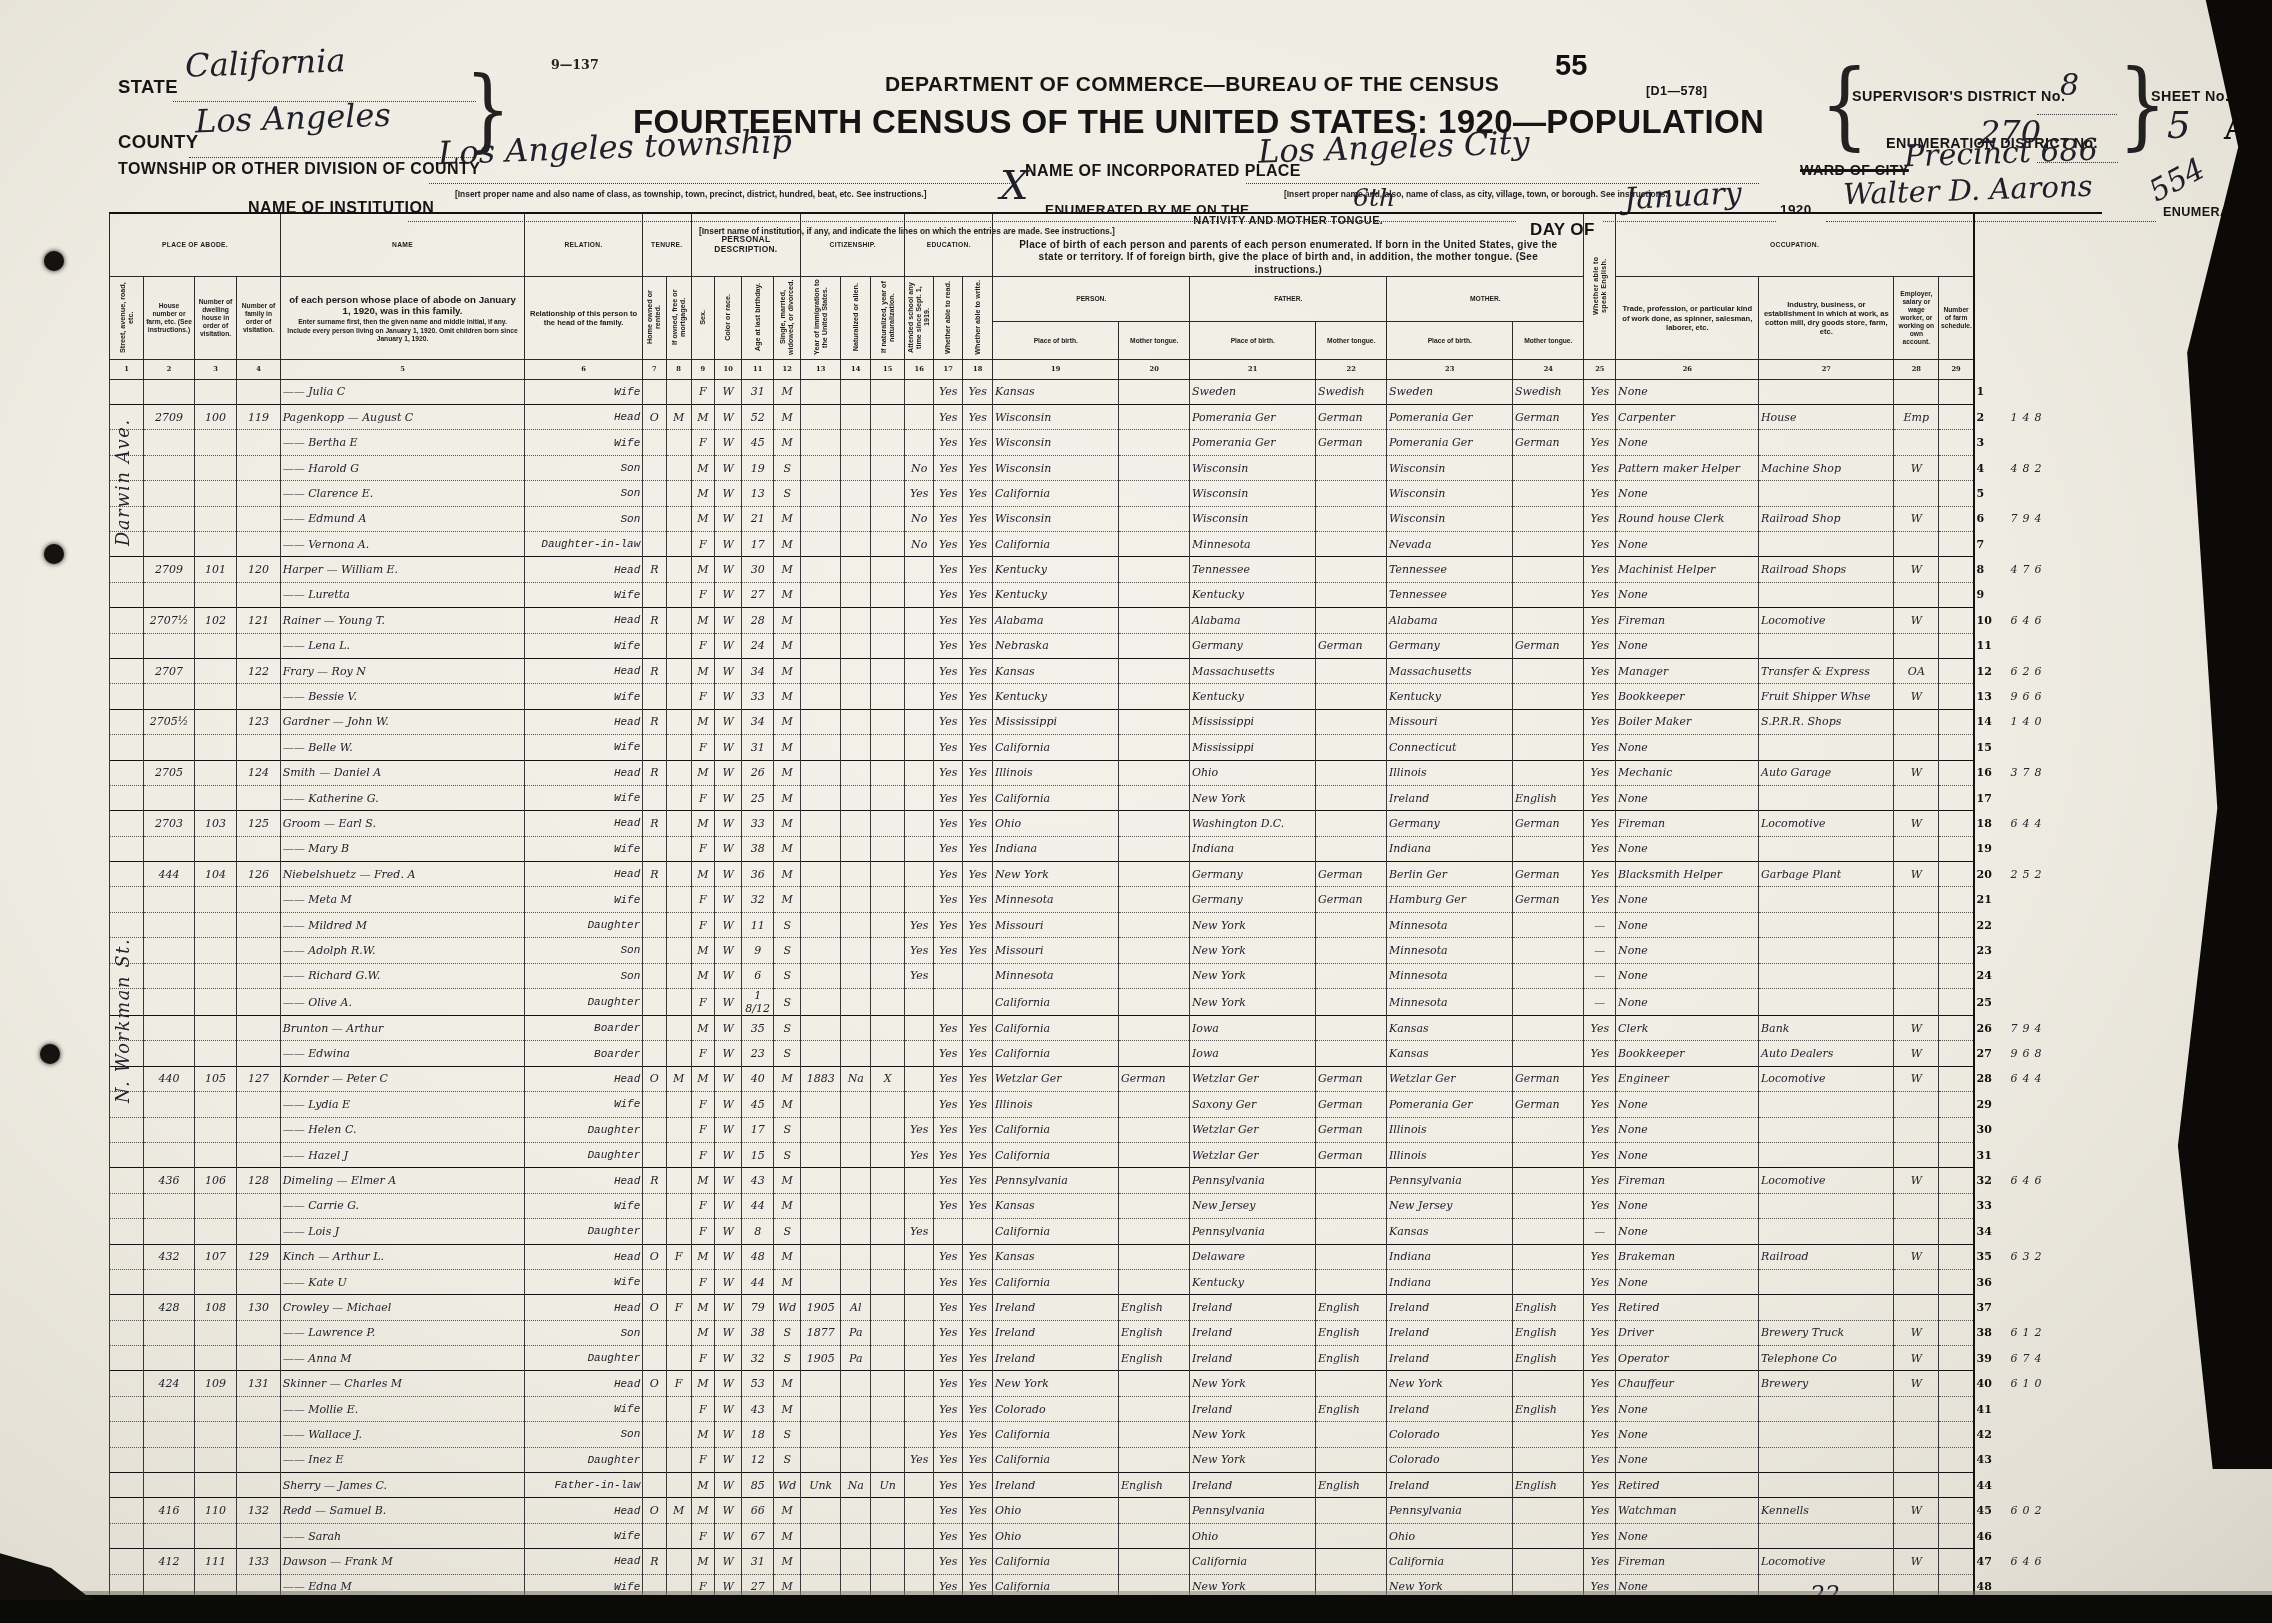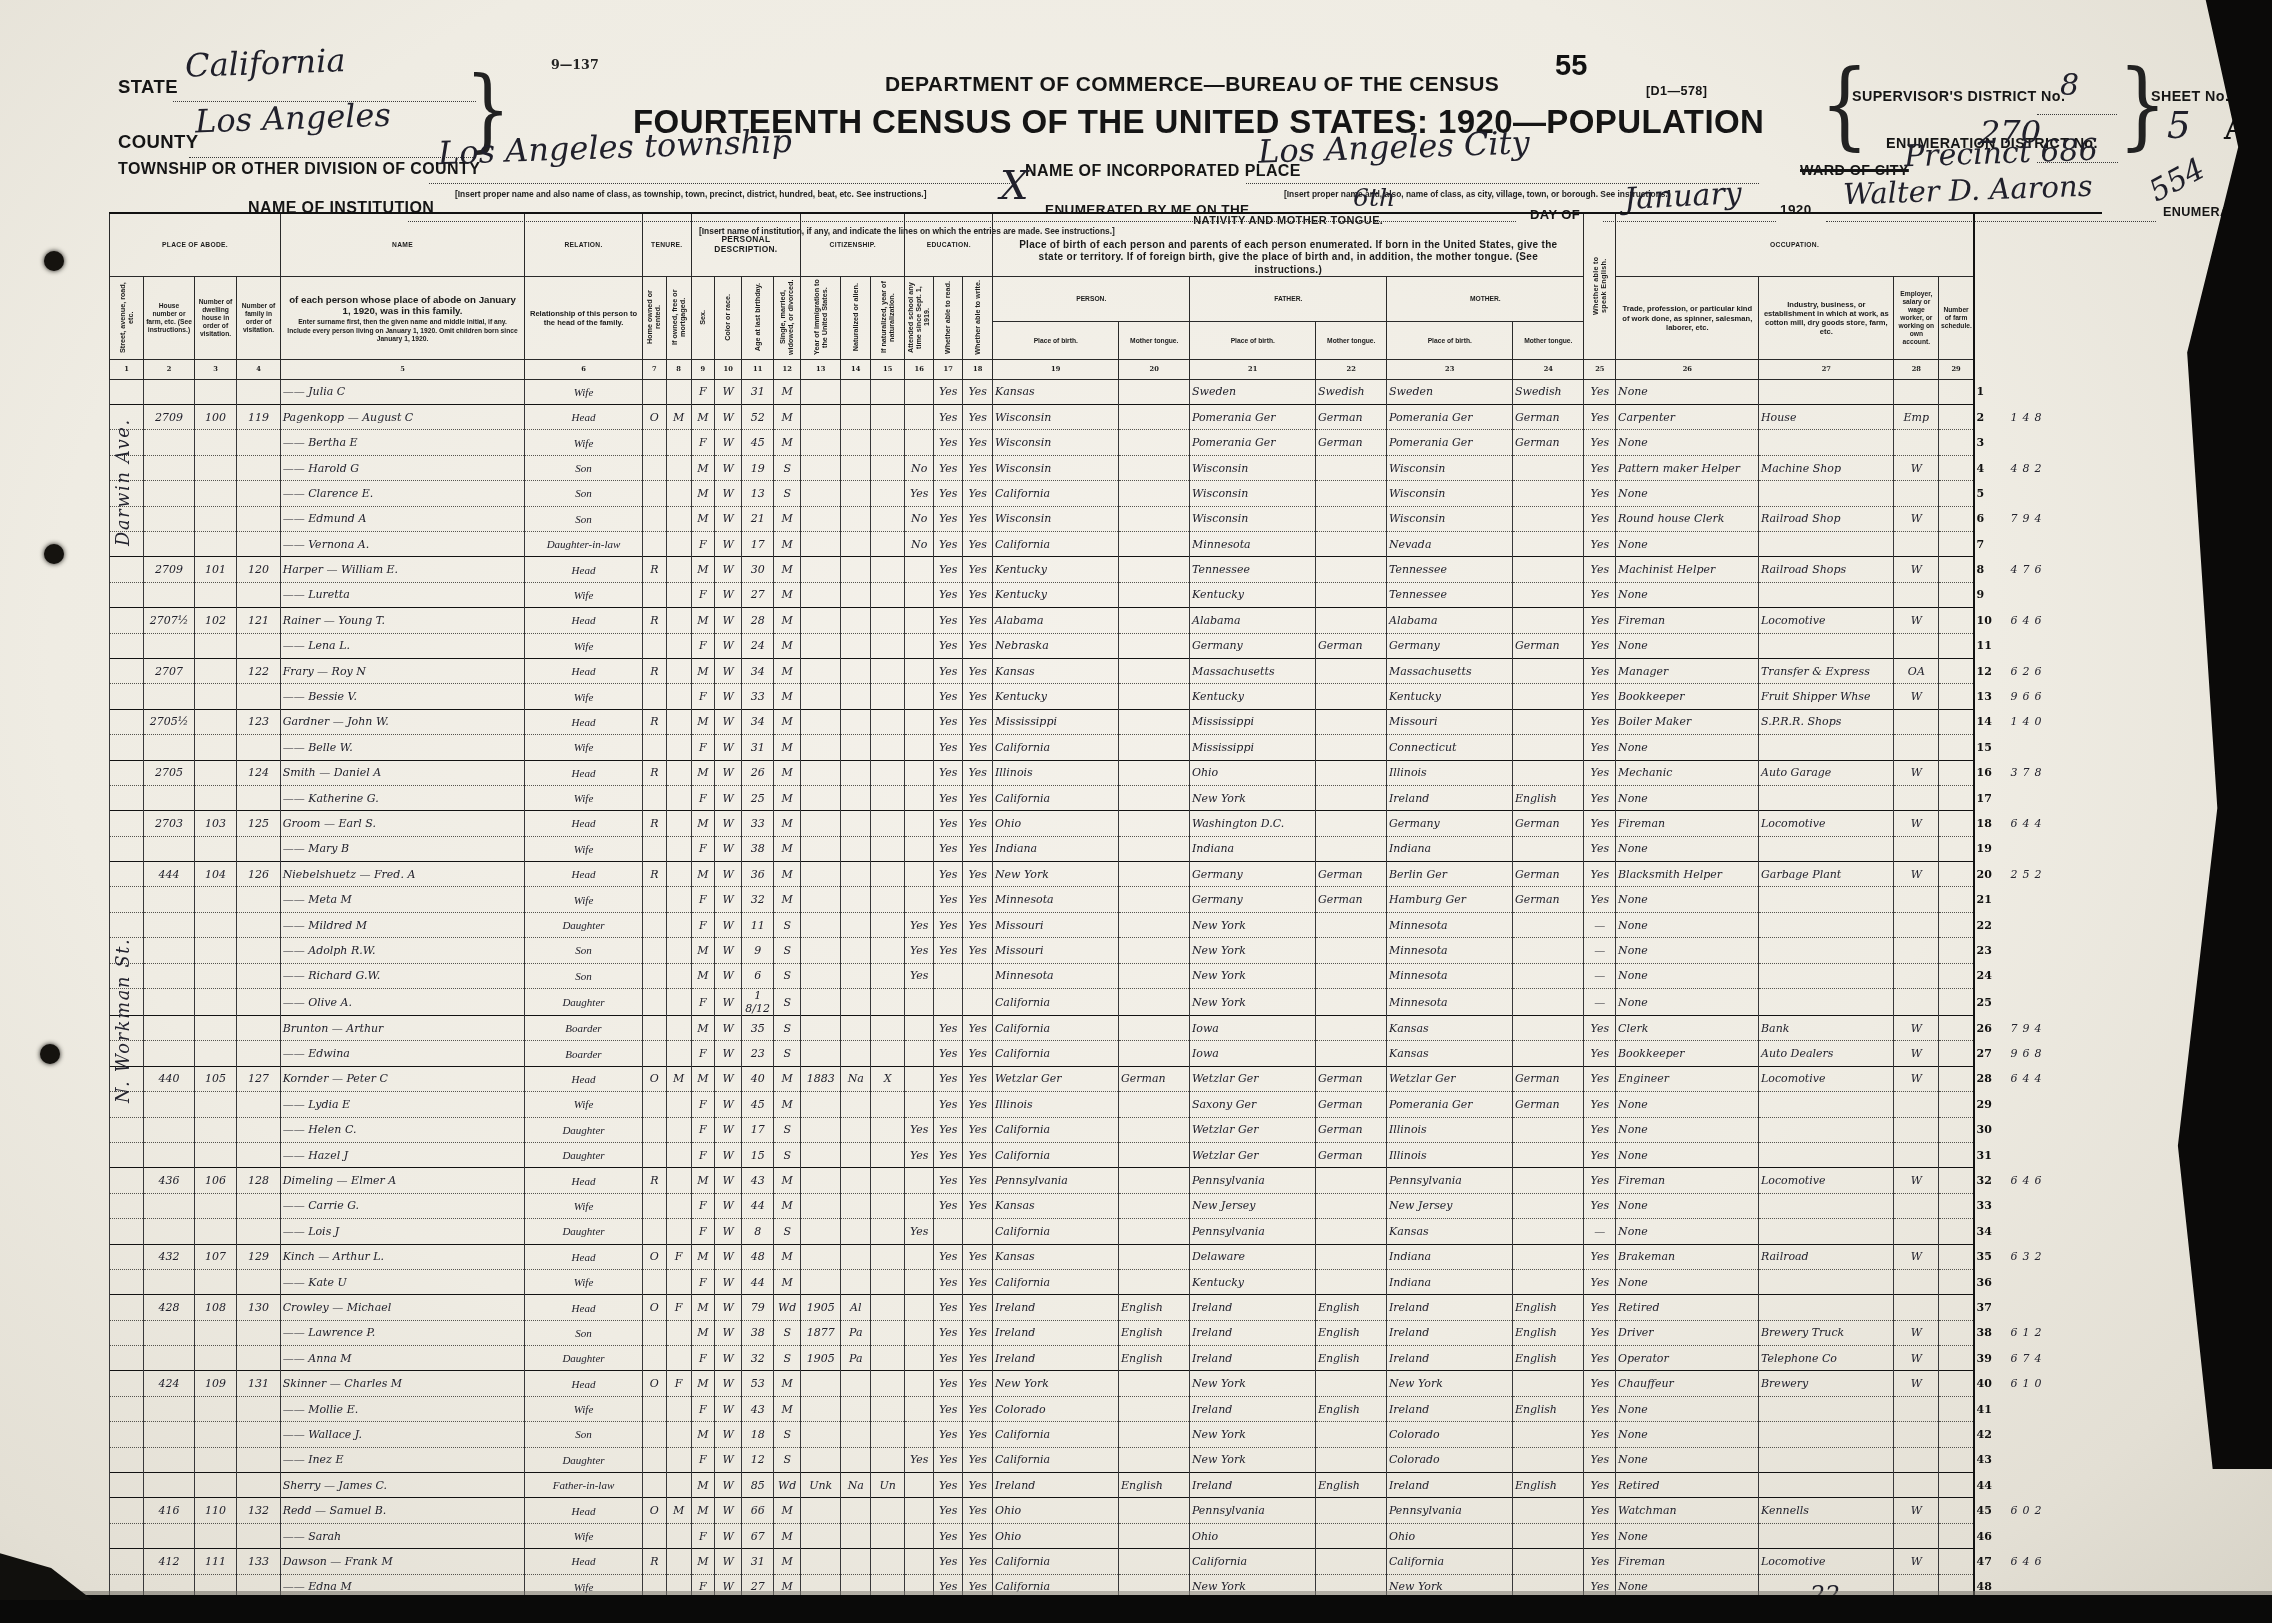--- a/index.html
+++ b/index.html
@@ -39,21 +39,21 @@
   .cdesc{font-size:6.7px;line-height:1.2;}
   .name-desc div{margin:1.7px 2.5px;}
   .nd1{font-size:9.7px;font-weight:bold;}
   .nd2,.nd3{font-size:6.7px;font-weight:bold;}
   .nat-title{font-size:11px;font-weight:bold;letter-spacing:0.4px;}
   .nat-note{font-size:10px;font-weight:bold;margin-top:12px;line-height:1.25;padding:0 15px;}
   .subgrp{font-size:9.3px;}
   tr.sep td{border-top:1.7px solid #121212;}
   tbody tr:last-child td{border-bottom:2.5px solid #111;}
   td.c-name{font-family:"DejaVu Serif",serif;font-style:italic;font-size:13px;color:#20202b;text-align:left;padding-left:6.7px;white-space:nowrap;}
-  td.c-rel{font-family:Liberation Serif, serif;font-style:italic;font-size:11.8px;color:#20202b;text-align:center;padding-left:5px;white-space:nowrap;}
+  td.c-rel{font-family:Liberation Mono, monospace;font-style:italic;font-size:11.8px;color:#20202b;text-align:right;padding-left:5px;white-space:nowrap;}
   td.c-num{font-family:"DejaVu Serif",serif;font-style:italic;font-size:11.8px;color:#20202b;text-align:center;}
   td.c-ctr{font-family:"DejaVu Serif",serif;font-style:italic;font-size:10.5px;color:#20202b;text-align:center;}
   td.c-pob,td.c-mt{font-family:"DejaVu Serif",serif;font-style:italic;font-size:11.4px;color:#20202b;text-align:left;padding-left:5.9px;white-space:nowrap;}
   td.c-occ{font-family:"DejaVu Serif",serif;font-style:italic;font-size:11px;color:#20202b;text-align:left;padding-left:5px;white-space:nowrap;}
   td.c-street,td.c-farm{font-size:9.3px;}
   td.line-num{font-family:"DejaVu Serif",serif;font-weight:bold;font-style:normal;font-size:10.5px;color:#111;text-align:left;padding-left:6.7px;}
   td.margin-note{font-family:"DejaVu Serif",serif;font-style:italic;font-size:13.5px;color:#23232e;letter-spacing:5px;text-align:left;}
 
   .street-label{writing-mode:vertical-rl;transform:rotate(180deg);
       font-family:"DejaVu Serif",serif;font-style:italic;font-size:17.7px;color:#23232e;letter-spacing:1.7px;}
@@ -111,21 +111,21 @@
   <div class="abs hw-val" style="left:1904px;top:135px;font-size:30px;transform:rotate(-2deg);">Precinct 686</div>
 
   <div class="abs plabel" style="left:248px;top:199px;font-size:16px;">NAME OF INSTITUTION</div>
   <div class="abs fieldline" style="left:408px;top:221px;width:943px;"></div>
   <div class="abs tiny" style="left:699px;top:226px;">[Insert name of institution, if any, and indicate the lines on which the entries are made.  See instructions.]</div>
   <div class="abs hw-val" style="left:1000px;top:162px;font-size:40px;">X</div>
 
   <div class="abs plabel" style="left:1045px;top:202px;font-size:13.5px;">ENUMERATED BY ME ON THE</div>
   <div class="abs hw-val" style="left:1353px;top:183px;font-size:25px;">6th</div>
   <div class="abs fieldline" style="left:1343px;top:221px;width:173px;"></div>
-  <div class="abs plabel" style="left:1530px;top:207px;font-size:13px;">DAY OF</div>
+  <div class="abs plabel" style="left:1530px;top:220px;font-size:17px;">DAY OF</div>
   <div class="abs hw-val" style="left:1624px;top:178px;font-size:30px;transform:rotate(-3deg);">January</div>
   <div class="abs fieldline" style="left:1603px;top:221px;width:173px;"></div>
   <div class="abs plabel" style="left:1780px;top:202px;font-size:13.5px;">1920.</div>
   <div class="abs hw-val" style="left:1843px;top:173px;font-size:29px;transform:rotate(-2deg);">Walter D. Aarons</div>
   <div class="abs fieldline" style="left:1826px;top:221px;width:330px;"></div>
   <div class="abs plabel" style="left:2163px;top:205px;font-size:12.6px;">ENUMERATOR.</div>
   <div class="abs hw-val" style="left:2148px;top:162px;font-size:30px;transform:rotate(-28deg);">554</div>
 
   <table class="census">
     <colgroup>

